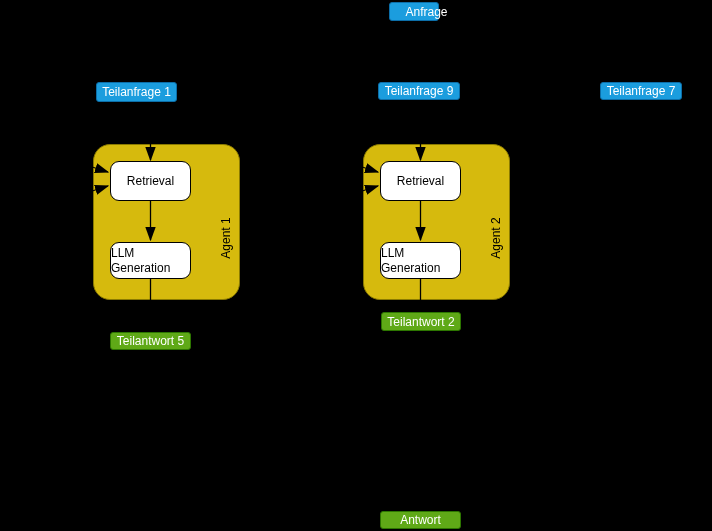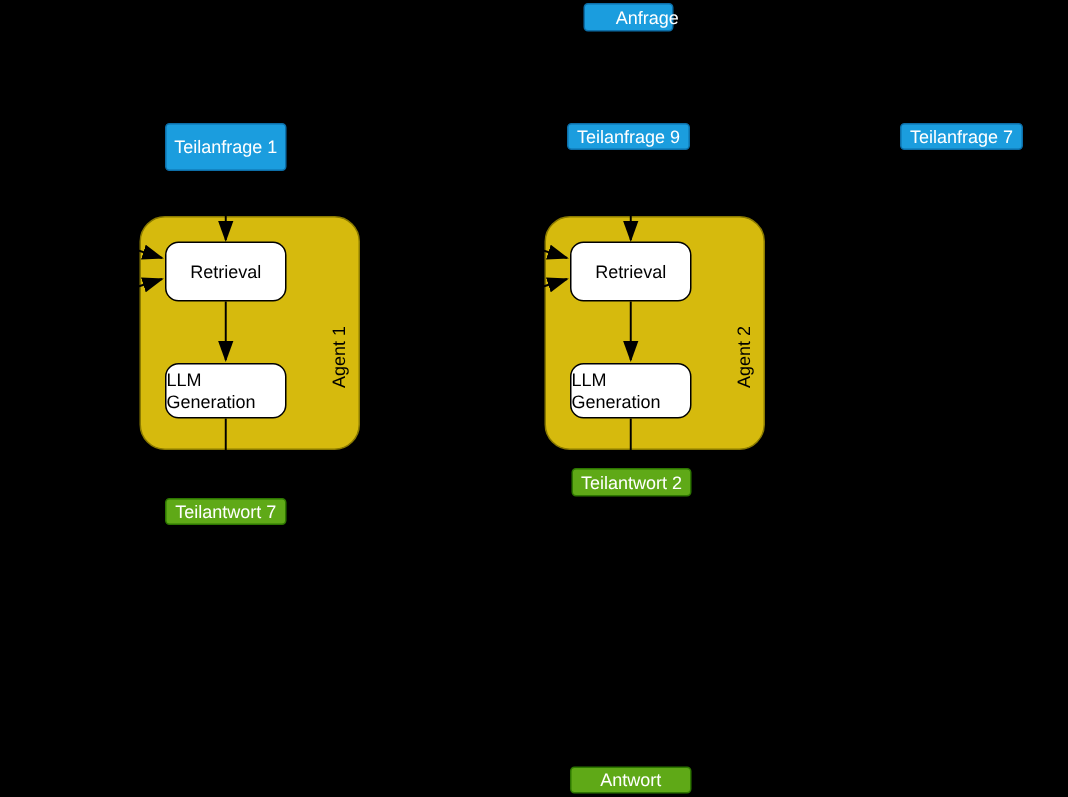--- a/index.html
+++ b/index.html
@@ -72,30 +72,30 @@
       <line x1="340" y1="160" x2="378" y2="172" marker-end="url(#arrow)"></line>
       <line x1="340" y1="198" x2="378" y2="186" marker-end="url(#arrow)"></line>
       <line x1="420.5" y1="201" x2="420.5" y2="240" marker-end="url(#arrow)"></line>
       <line x1="420.5" y1="279" x2="420.5" y2="330" marker-end="url(#arrow)"></line>
 
       <line x1="150.5" y1="351" x2="419" y2="509" marker-end="url(#arrow)"></line>
       <line x1="420.5" y1="351" x2="420.5" y2="509" marker-end="url(#arrow)"></line>
     </g>
   </svg>
 
-  <div class="node pill-blue" style="left:389px;top:2px;width:60px;height:19px;padding-left:25px;">Anfrage</div>
-  <div class="node pill-blue" style="left:110px;top:82px;width:81px;height:32px;">Teilanfrage 1</div>
+  <div class="node pill-blue" style="left:389px;top:2px;width:50px;height:19px;padding-left:25px;">Anfrage</div>
+  <div class="node pill-blue" style="left:96px;top:82px;width:81px;height:20px;">Teilanfrage 1</div>
   <div class="node pill-blue" style="left:378px;top:82px;width:82px;height:18px;">Teilanfrage 9</div>
   <div class="node pill-blue" style="left:600px;top:82px;width:82px;height:18px;">Teilanfrage 7</div>
 
   <div class="node white-box" style="left:110px;top:161px;width:81px;height:40px;">Retrieval</div>
   <div class="node white-box" style="left:110px;top:242px;width:81px;height:37px;">LLM Generation</div>
   <div class="v-label" style="left:193px;top:231px;">Agent 1</div>
 
   <div class="node white-box" style="left:380px;top:161px;width:81px;height:40px;">Retrieval</div>
   <div class="node white-box" style="left:380px;top:242px;width:81px;height:37px;">LLM Generation</div>
   <div class="v-label" style="left:463px;top:231px;">Agent 2</div>
 
-  <div class="node pill-green" style="left:110px;top:332px;width:81px;height:18px;">Teilantwort 7</div>
+  <div class="node pill-green" style="left:110px;top:332px;width:81px;height:18px;">Teilantwort 5</div>
   <div class="node pill-green" style="left:381px;top:312px;width:80px;height:19px;">Teilantwort 2</div>
   <div class="node pill-green" style="left:380px;top:511px;width:81px;height:18px;">Antwort</div>
 
 </div>
 
 </body></html>

